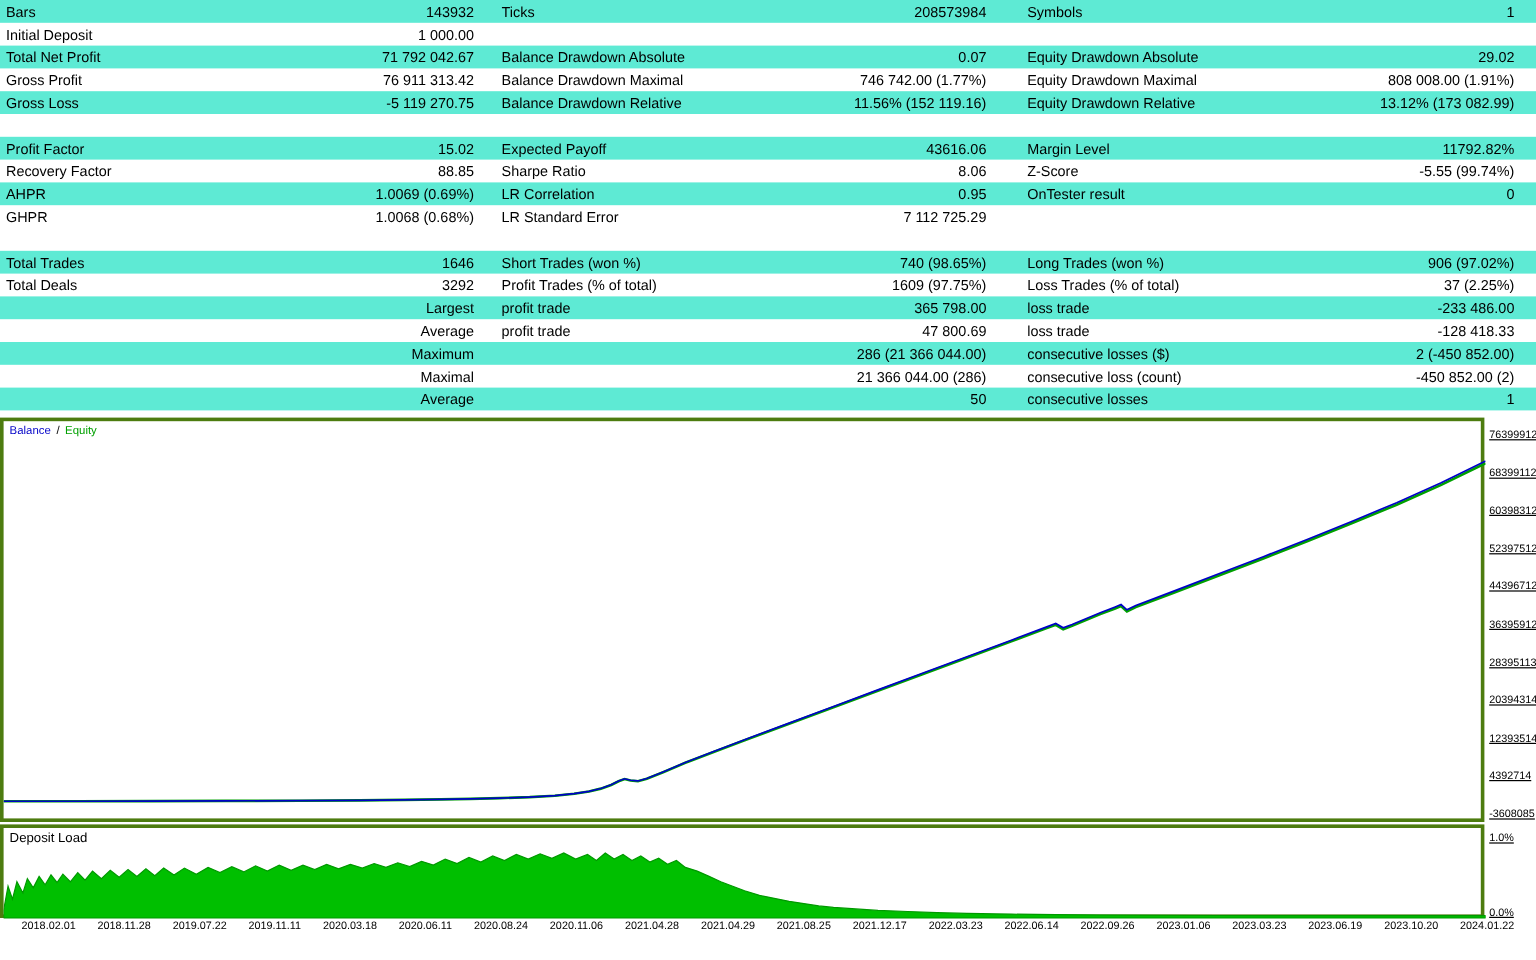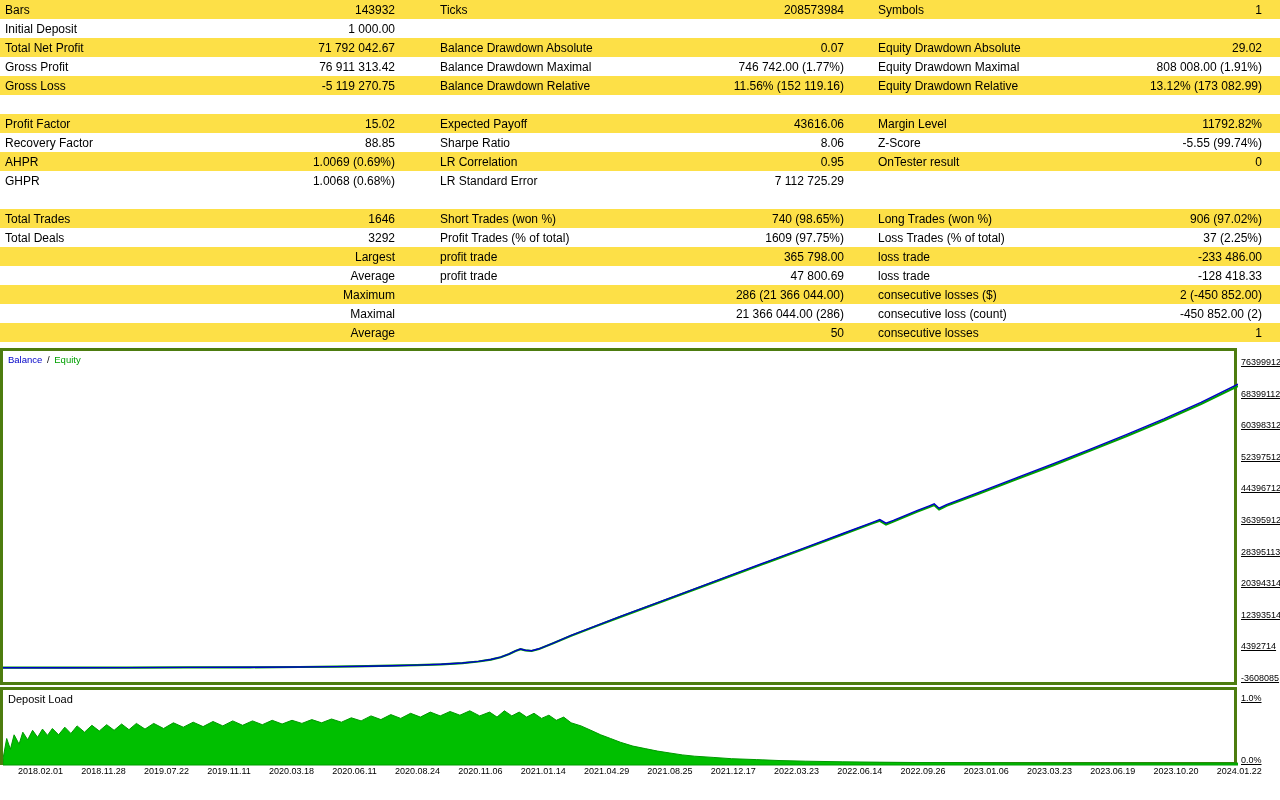--- a/index.html
+++ b/index.html
@@ -2,26 +2,26 @@
 <html><head>
 <meta charset="utf-8">
 <style>
   * { margin:0; padding:0; box-sizing:border-box; }
   html,body { width:1280px; height:800px; background:#fff; overflow:hidden;
     font-family:"Liberation Sans", sans-serif; font-size:12px; color:#000; }
 
   
   .stats { width:1280px; }
   .trow { display:flex; align-items:center; height:19px; }
-  .trow.gray { background:#fde047; }
+  .trow.gray { background:#5eead4; }
   .trow.blank { background:#fff; }
   .c { white-space:nowrap; overflow:hidden; }
   .c1l { width:190px; padding-left:5px; }
   .c1v { width:205px; text-align:right; }
-  .c2l { width:230px; margin-left:45px; }
+  .c2l { width:230px; margin-left:23px; }
   .c2v { width:174px; text-align:right; }
   .c3l { width:215px; margin-left:34px; }
   .c3v { flex:1; text-align:right; padding-right:18px; }
 
   .qbar { flex:1; height:13px; margin-left:26px; margin-right:18px;
     border:1px solid #3aa53a; position:relative;
     background:linear-gradient(180deg,#8dec8d,#4bd74b 55%,#3fd23f); }
   .qbar:after { content:""; position:absolute; inset:0;
     background:repeating-linear-gradient(90deg,transparent 0,transparent 103px,
       rgba(20,110,20,.5) 103px,rgba(20,110,20,.5) 104px); }
@@ -236,21 +236,21 @@
 
   <div class="dates">
     <span>2018.02.01</span>
     <span>2018.11.28</span>
     <span>2019.07.22</span>
     <span>2019.11.11</span>
     <span>2020.03.18</span>
     <span>2020.06.11</span>
     <span>2020.08.24</span>
     <span>2020.11.06</span>
-    <span>2021.01.14</span>
+    <span>2021.04.28</span>
     <span>2021.04.29</span>
     <span>2021.08.25</span>
     <span>2021.12.17</span>
     <span>2022.03.23</span>
     <span>2022.06.14</span>
     <span>2022.09.26</span>
     <span>2023.01.06</span>
     <span>2023.03.23</span>
     <span>2023.06.19</span>
     <span>2023.10.20</span>

